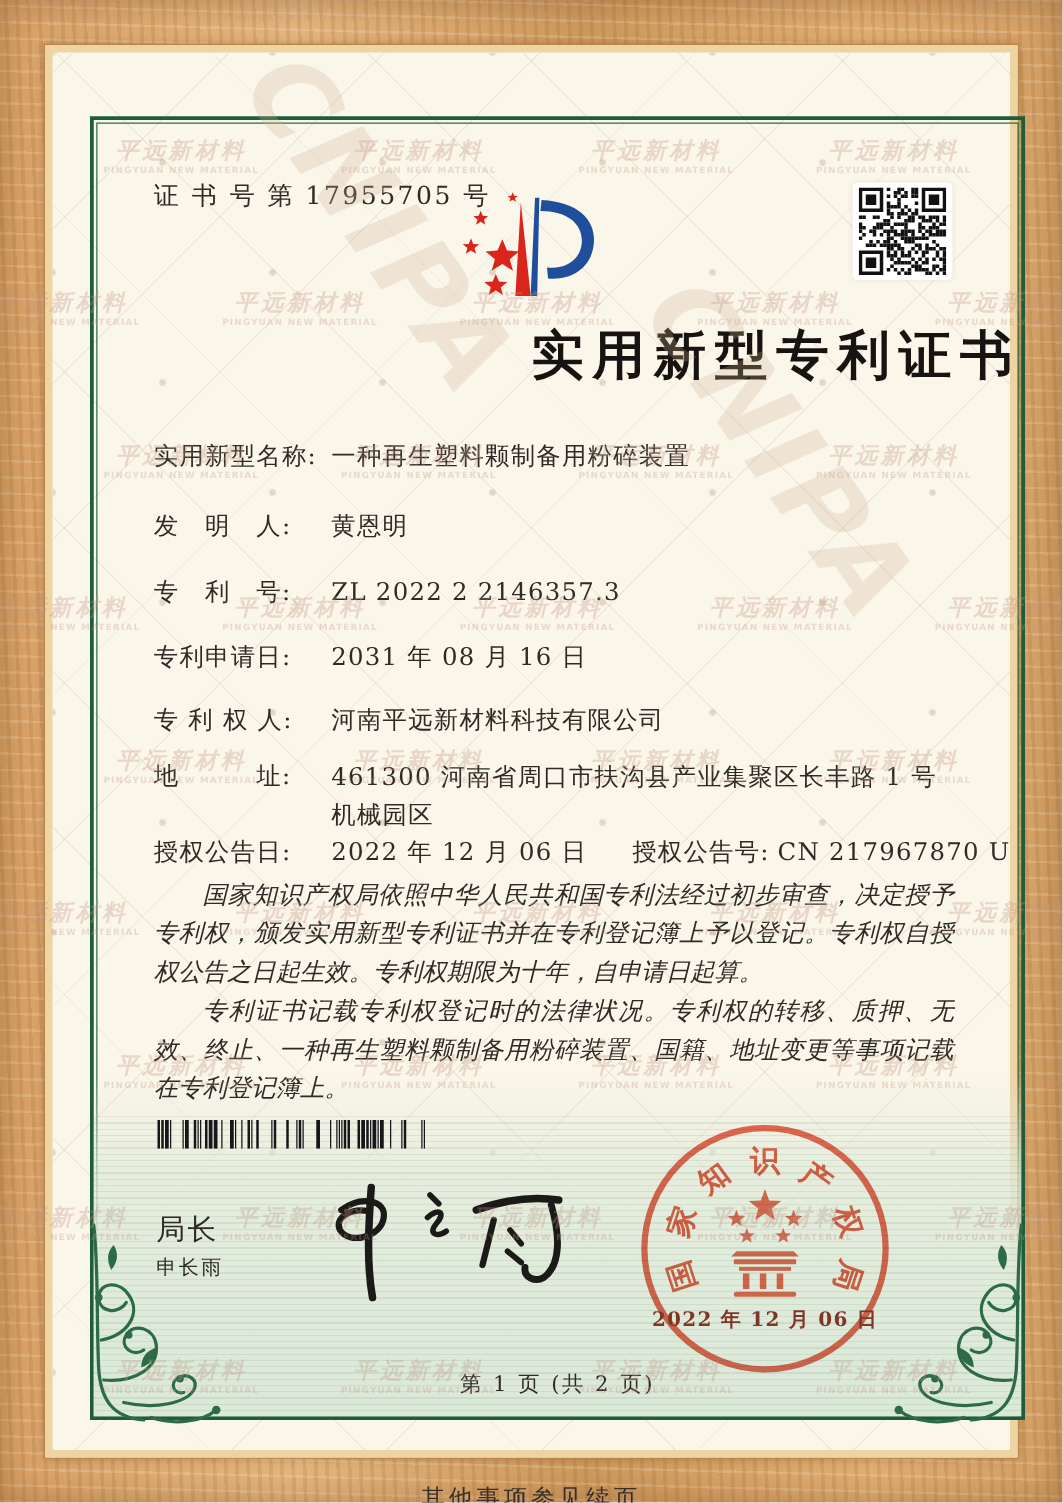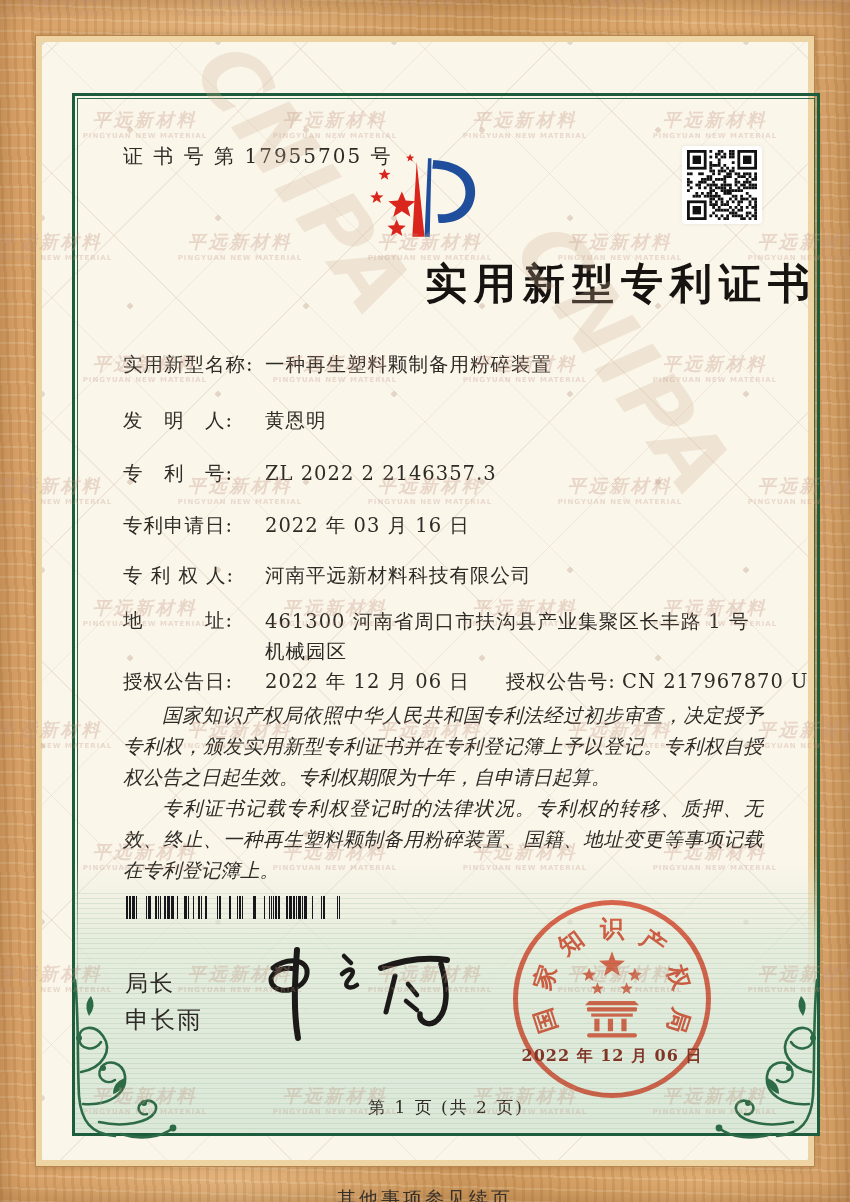--- a/index.html
+++ b/index.html
@@ -58,21 +58,21 @@
   .grant-row .g2{margin-left:36px;}
 
   
   .paras{position:absolute;left:48px;top:604px;width:640px;font-size:19.5px;line-height:31px;
     color:#2e2a26;text-align:justify;}
   .paras p{margin:0;text-indent:2em;font-style:italic;}
 
   
   .barcode{position:absolute;left:48px;top:800px;width:220px;height:23px;}
   .officer-title{position:absolute;left:50px;top:872px;font-size:23px;color:#2e2a26;letter-spacing:2px;}
-  .officer-name{position:absolute;left:50px;top:908px;font-size:24px;color:#2e2a26;letter-spacing:2px;}
+  .officer-name{position:absolute;left:50px;top:908px;font-size:16px;color:#2e2a26;letter-spacing:2px;}
   .signature{position:absolute;left:170px;top:848px;width:230px;height:100px;}
 
   .seal{position:absolute;left:438px;top:804px;width:188px;height:188px;border-radius:50%;
     border:5px solid #e8614a;mix-blend-mode:multiply;opacity:.93;}
   .seal-char{position:absolute;left:50%;top:50%;font-size:24px;font-weight:700;color:#e45a40;
     font-family:"DejaVu Sans", sans-serif;}
   .seal-emblem{position:absolute;left:50%;top:50%;width:104px;height:104px;transform:translate(-50%,-54%);}
   .seal-date{position:absolute;left:0;right:0;bottom:26px;text-align:center;font-size:16px;
     font-weight:700;color:#8e2c1c;letter-spacing:1px;}
 
@@ -394,21 +394,21 @@
         </g>
       </svg>
   </div>
 
   <div class="title">实用新型专利证书</div>
 
   <div class="fields" id="fields">
       <div class="frow" style="top: 0px;"><span class="flabel">实用新型名称:</span><span class="fvalue">一种再生塑料颗制备用粉碎装置</span></div>
       <div class="frow" style="top: 56px;"><span class="flabel">发　明　人:</span><span class="fvalue">黄恩明</span></div>
       <div class="frow" style="top: 109px;"><span class="flabel">专　利　号:</span><span class="fvalue">ZL 2022 2 2146357.3</span></div>
-      <div class="frow" style="top: 161px;"><span class="flabel">专利申请日:</span><span class="fvalue">2022 年 03 月 16 日</span></div>
+      <div class="frow" style="top: 161px;"><span class="flabel">专利申请日:</span><span class="fvalue">2031 年 08 月 16 日</span></div>
       <div class="frow" style="top: 211px;"><span class="flabel">专 利 权 人:</span><span class="fvalue">河南平远新材料科技有限公司</span></div>
       <div class="frow wrap" style="top: 256px;"><span class="flabel">地　　　址:</span><span class="fvalue">461300 河南省周口市扶沟县产业集聚区长丰路 1 号机械园区</span></div>
     </div>
 
   <div class="grant-row">
     <span class="flabel">授权公告日:</span><span class="fvalue">2022 年 12 月 06 日</span><span class="g2 flabel" style="min-width:0;">授权公告号:</span>
     <span class="fvalue">CN 217967870 U</span>
   </div>
 
   <div class="paras">

